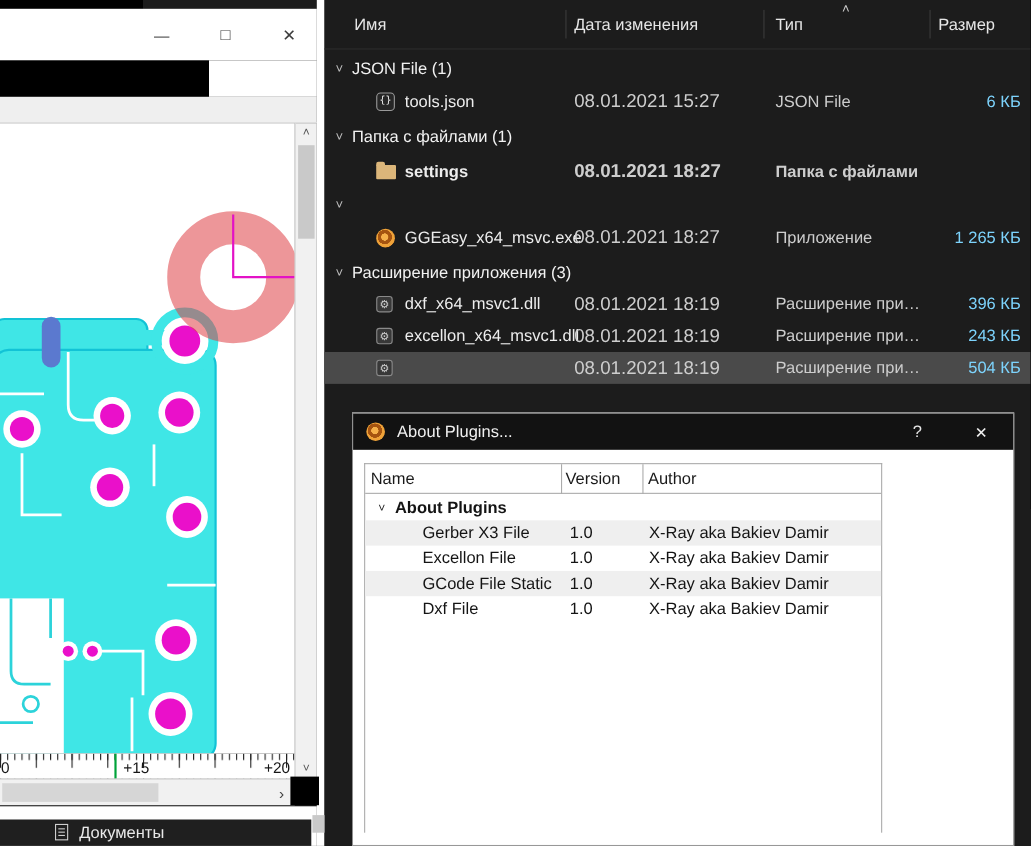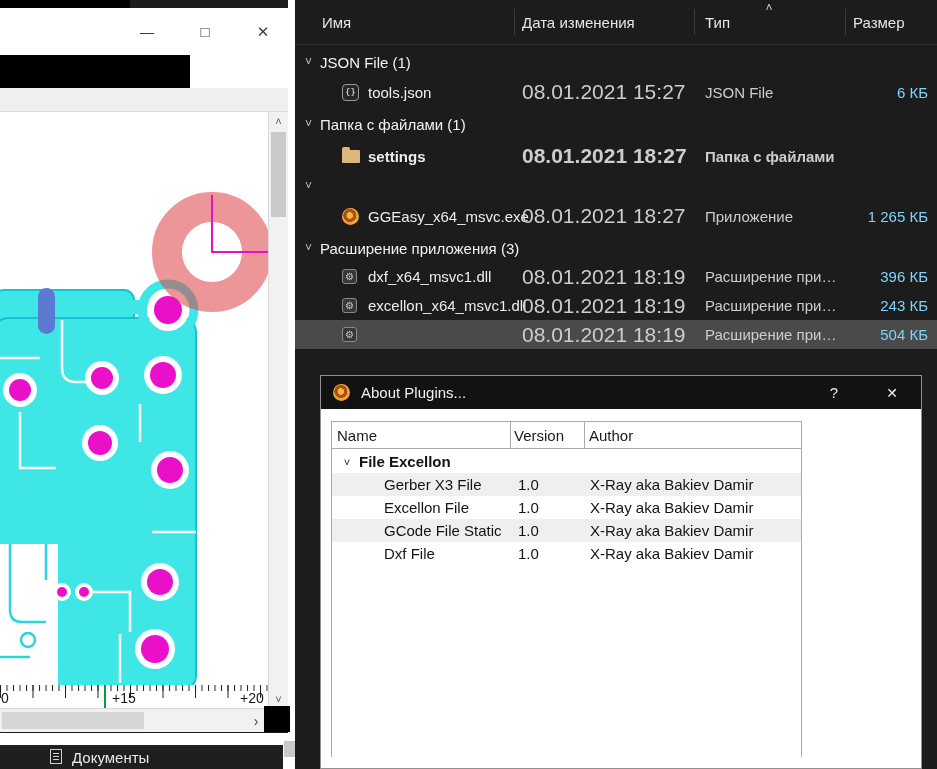--- a/index.html
+++ b/index.html
@@ -70,21 +70,21 @@
   .x-row .cell{position:absolute;top:0;height:100%;display:flex;align-items:center;white-space:nowrap;}
   .r-g0{top:48px;height:28px;} .r-f0{top:76px;height:32px;}
   .r-g1{top:110px;height:28px;} .r-f1{top:140px;height:32px;font-weight:bold;}
   .r-g2{top:172px;height:28px;} .r-f2{top:200px;height:32px;}
   .r-g3{top:234px;height:28px;}
   .r-f3{top:262px;height:29px;} .r-f4{top:291px;height:29px;} .r-f5{top:320px;height:29px;}
   .grp .chev{left:6px;width:15px;justify-content:center;color:#bdbdbd;font-size:12px;}
   .grp .glabel{left:25px;color:#f2f2f2;font-size:15px;}
   .fil .ficon{left:47px;}
   .fil .fname{left:73px;color:#ededed;font-size:15px;}
-  .fil .fdate{left:227px;color:#cdcdcd;font-size:21px;}
+  .fil .fdate{left:227px;color:#cdcdcd;font-size:17px;}
   .fil .ftype{left:410px;color:#cdcdcd;font-size:15px;}
   .fil .fsize{right:9px;color:#7dd3fc;font-size:15px;}
   .fil.selected{background:#4a4a4a;}
 
   
   .i-json{width:17px;height:17px;border:1px solid #9a9a9a;border-radius:4px;background:#262626;color:#eee;font-size:9px;
           display:flex;align-items:center;justify-content:center;font-family:"DejaVu Sans Mono",monospace;box-sizing:border-box;}
   .i-folder{width:18px;height:13px;background:#dcb67a;border-radius:1px;position:relative;}
   .i-folder::before{content:"";position:absolute;top:-3px;left:0;width:8px;height:4px;background:#dcb67a;border-radius:2px 2px 0 0;}
   .i-app{width:17px;height:17px;border-radius:50%;
@@ -330,21 +330,21 @@
       <div class="tbl">
         <div class="tbl-h">
           <span class="hcell2 th-name">Name</span>
           <span class="hcell2 th-ver">Version</span>
           <span class="hcell2 th-auth">Author</span>
           <span class="tsep a"></span>
           <span class="tsep b"></span>
         </div>
         <div class="t-row t-group">
           <span class="cell tchev">˅</span>
-          <span class="cell tglabel">File Excellon</span>
+          <span class="cell tglabel">About Plugins</span>
         </div>
         <div class="t-row t-r0">
           <span class="cell tn">Gerber X3 File</span>
           <span class="cell tv">1.0</span>
           <span class="cell ta">X-Ray aka Bakiev Damir</span>
         </div>
         <div class="t-row t-r1">
           <span class="cell tn">Excellon File</span>
           <span class="cell tv">1.0</span>
           <span class="cell ta">X-Ray aka Bakiev Damir</span>

